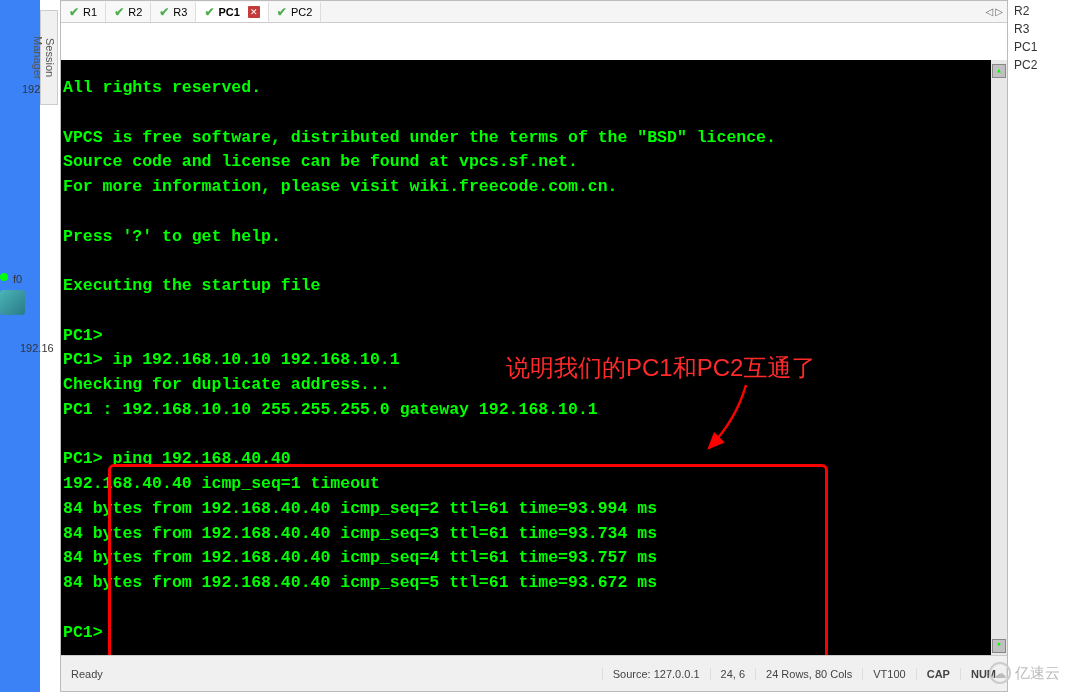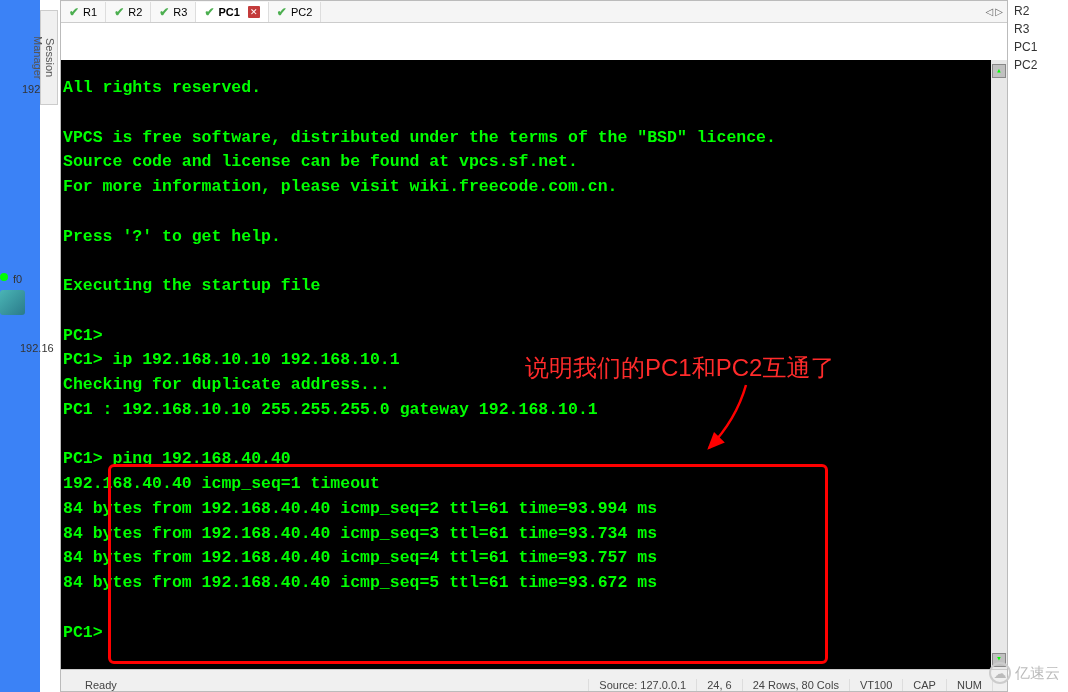--- a/index.html
+++ b/index.html
@@ -159,55 +159,55 @@
       font-size: 9px;
       text-align: center;
       line-height: 12px;
     }
     .annotation {
       position: absolute;
       color: #ff2b2b;
       font-family: "Microsoft YaHei", sans-serif;
       font-size: 24px;
       top: 290px;
-      left: 464px;
+      left: 445px;
       font-weight: normal;
     }
     .arrow-svg {
       position: absolute;
       top: 320px;
       left: 630px;
       pointer-events: none;
     }
     .red-box {
       position: absolute;
       border: 3px solid red;
       top: 404px;
       left: 47px;
       width: 720px;
       height: 200px;
       border-radius: 6px;
       pointer-events: none;
     }
     .status-bar {
       display: flex;
-      align-items: flex-end;
-      height: 22px;
+      align-items: center;
+      height: 36px;
       background: #f0f0f0;
       border-top: 1px solid #ccc;
       font-size: 11px;
       color: #444;
-      padding: 0 14px;
+      padding: 0 0;
     }
     .status-cell {
       padding: 0 10px;
       border-right: 1px solid #ddd;
     }
     .status-cell.wide { flex: 1; }
-    .status-right { margin-left: auto; display: flex; }
+    .status-right { margin-left: auto; display: flex; font-weight: bold; }
     .right-panel {
       width: 60px;
       flex-shrink: 0;
       padding: 2px;
       font-size: 12px;
       color: #333;
       background: #fff;
     }
     .right-panel div { padding: 2px 4px; }
     .watermark {

